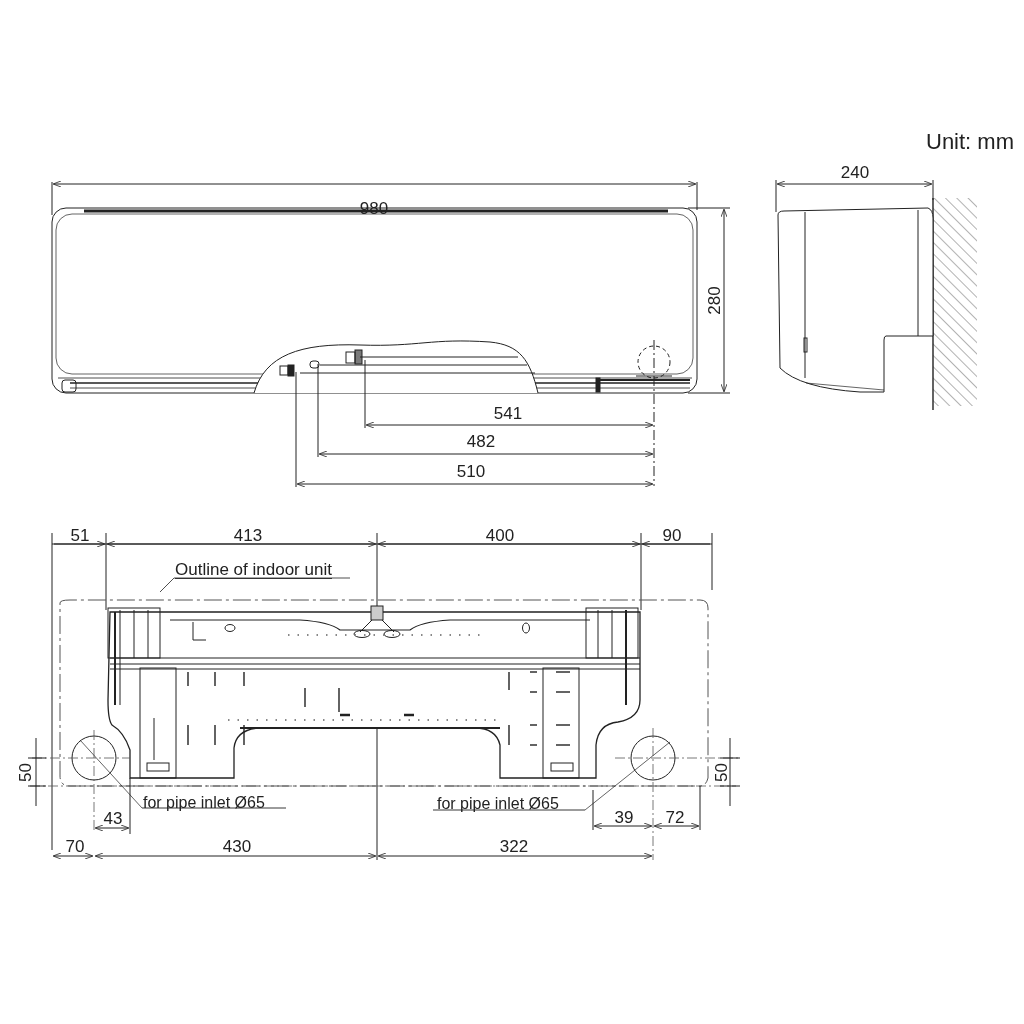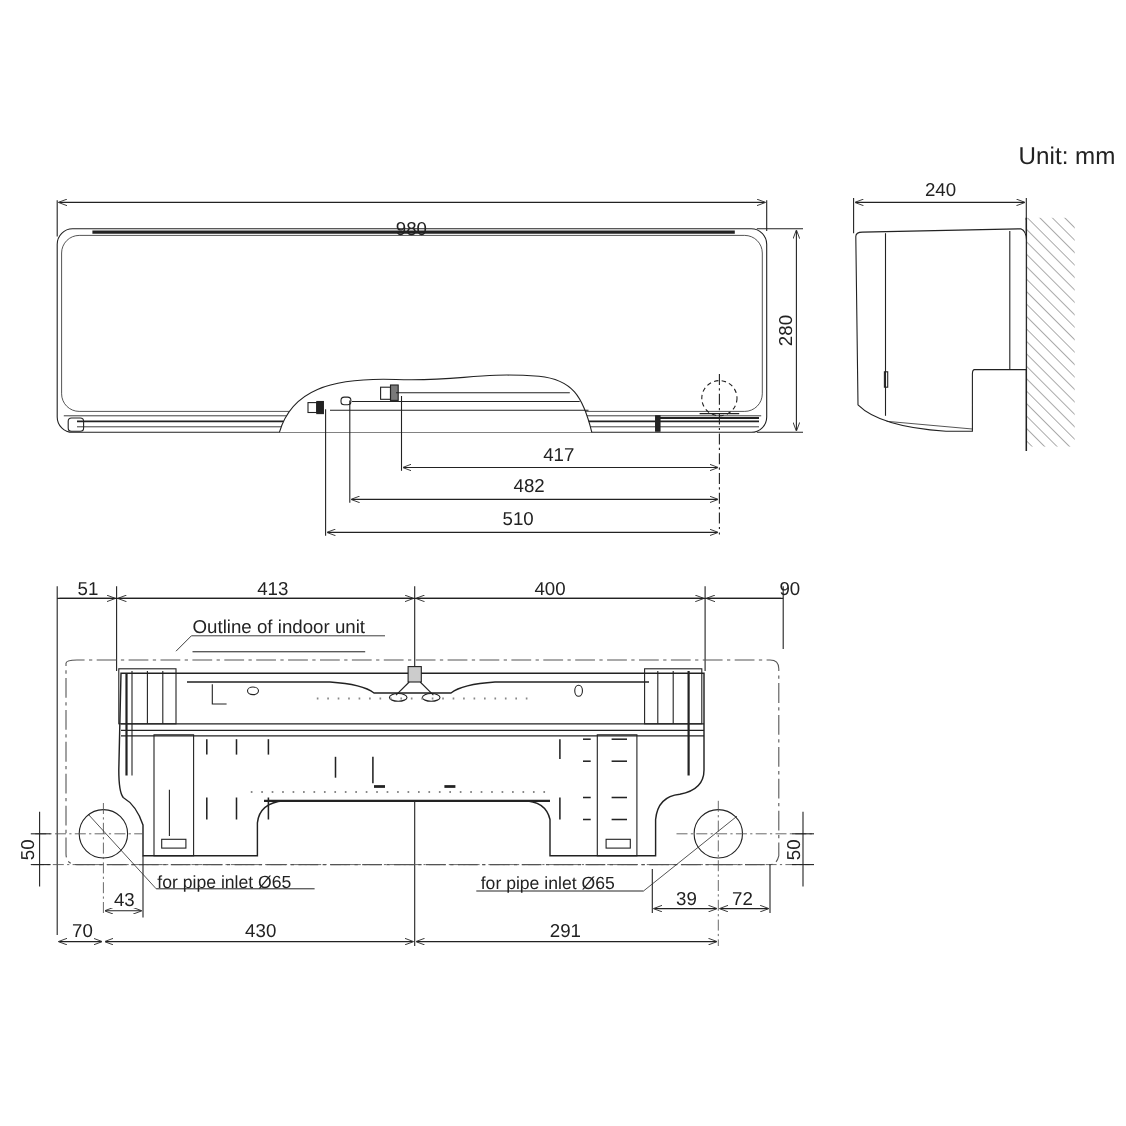--- a/index.html
+++ b/index.html
@@ -1,21 +1,21 @@
 <!DOCTYPE html>
 <html><head>
 <meta charset="utf-8">
 <style>
   html, body { margin: 0; padding: 0; background: #ffffff; }
   body { width: 1024px; height: 1024px; overflow: hidden; position: relative; font-family: "Liberation Sans", sans-serif; }
   #canvas { position: absolute; left: 0; top: 0; width: 1024px; height: 1024px; }
   .lbl { position: absolute; font-family: "Liberation Sans", sans-serif; font-size: 17px; color: #222222; white-space: nowrap; line-height: 1; }
   .lbl.c { transform: translateX(-50%); }
   .lbl.rot { transform: rotate(-90deg); transform-origin: center center; }
-  .lbl.ul { border-bottom: 1.2px solid #333333; padding-bottom: 14px; }
+  .lbl.ul { border-bottom: 1.2px solid #333333; padding-bottom: 0; }
   .unit { font-size: 22px; }
 </style>
 </head>
 <body>
 
 <svg id="canvas" viewBox="0 0 1024 1024" xmlns="http://www.w3.org/2000/svg">
   <defs>
     <marker id="arr" markerWidth="8" markerHeight="6" refX="7" refY="3" orient="auto-start-reverse" markerUnits="userSpaceOnUse">
       <path d="M0,0 L8,3 L0,6" fill="none" stroke="#222" stroke-width="0.8"></path>
     </marker>
@@ -187,38 +187,38 @@
     <line x1="54" y1="856" x2="92" y2="856" marker-start="url(#arr)" marker-end="url(#arr)"></line>
     <line x1="96" y1="856" x2="375" y2="856" marker-start="url(#arr)" marker-end="url(#arr)"></line>
     <line x1="379" y1="856" x2="651" y2="856" marker-start="url(#arr)" marker-end="url(#arr)"></line>
   </g>
 </svg>
 
 <div class="lbl unit" style="left:926px; top:131px;">Unit: mm</div>
 
 <div class="lbl c" style="left:374px; top:164px;margin-top:36px;">980</div>
 <div class="lbl rot" style="left:700px; top:292px;">280</div>
-<div class="lbl c" style="left:508px; top:405px;">417</div>
+<div class="lbl c" style="left:508px; top:405px;">541</div>
 <div class="lbl c" style="left:481px; top:433px;text-align:center;">482</div>
 <div class="lbl c" style="left:471px; top:463px;text-align:center;">510</div>
 
 <div class="lbl c" style="left:855px; top:164px;">240</div>
 
 <div class="lbl c" style="left:80px; top:527px;">51</div>
 <div class="lbl c" style="left:248px; top:527px;">413</div>
 <div class="lbl c" style="left:500px; top:527px;">400</div>
-<div class="lbl c" style="left:672px; top:527px;margin-left:46px;">90</div>
+<div class="lbl c" style="left:672px; top:527px;">90</div>
 
 <div class="lbl ul" style="left:175px; top:561px;">Outline of indoor unit</div>
 
 <div class="lbl rot" style="left:16px; top:764px;">50</div>
 <div class="lbl rot" style="left:712px; top:764px;">50</div>
 
 <div class="lbl" style="left:143px; top:795px; font-size:16px;">for pipe inlet Ø65</div>
 <div class="lbl" style="left:437px; top:796px; font-size:16px;">for pipe inlet Ø65</div>
 
 <div class="lbl c" style="left:113px; top:810px;">43</div>
 <div class="lbl c" style="left:624px; top:809px;">39</div>
 <div class="lbl c" style="left:675px; top:809px;">72</div>
 
 <div class="lbl c" style="left:75px; top:838px;">70</div>
 <div class="lbl c" style="left:237px; top:838px;">430</div>
-<div class="lbl c" style="left:514px; top:838px;">291</div>
+<div class="lbl c" style="left:514px; top:838px;">322</div>
 
 </body></html>

